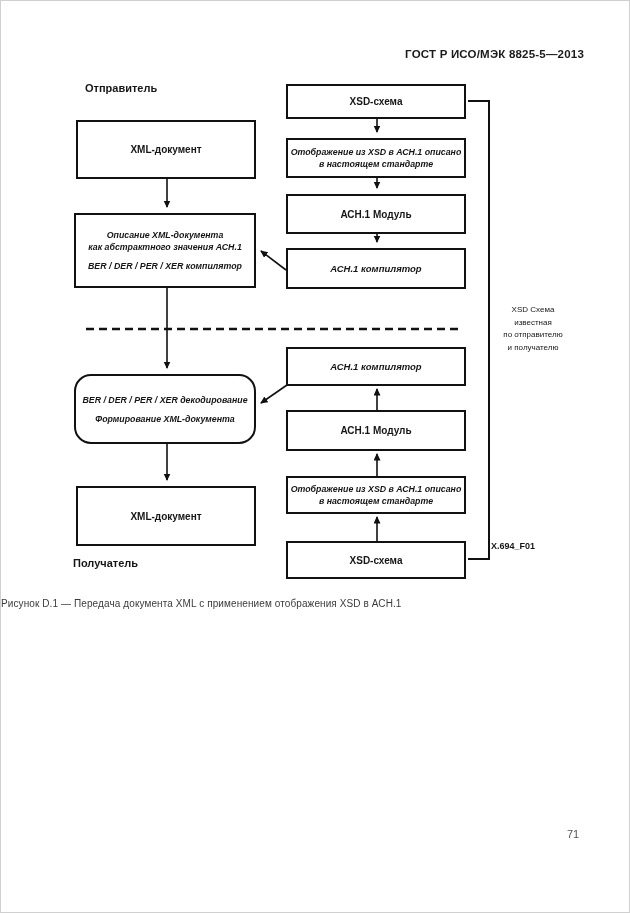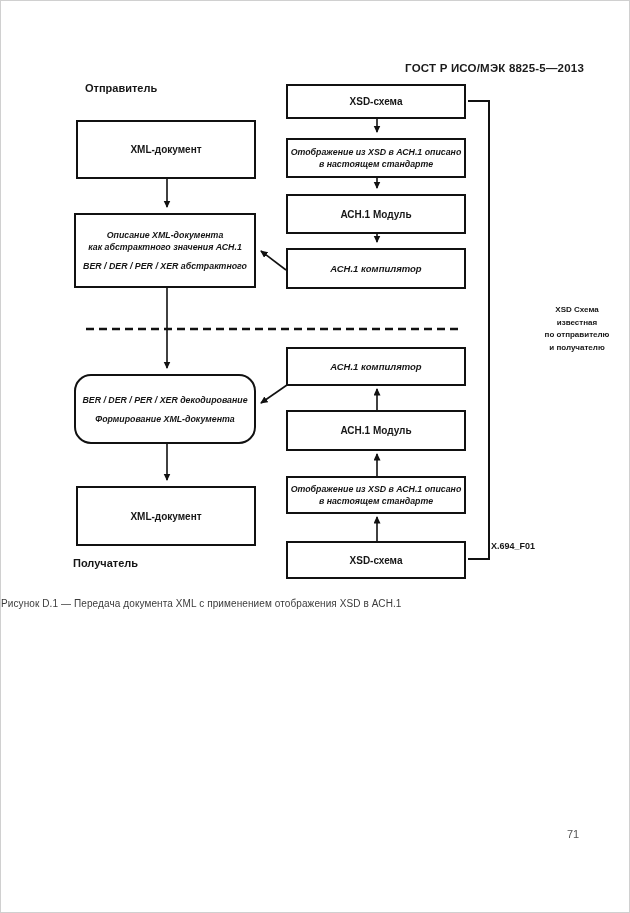--- a/index.html
+++ b/index.html
@@ -2,36 +2,36 @@
 <html><head>
 <meta charset="utf-8">
 <style>
   html,body{margin:0;padding:0;background:#e8e8e8;}
   .page{
     position:relative;width:628px;height:911px;background:#fff;
     border:1px solid #d0d0d0;overflow:hidden;
     font-family:"Liberation Sans", sans-serif;color:#111;
   }
   .hdr{
-    position:absolute;top:61px;left:0;width:583px;text-align:right;
+    position:absolute;top:47px;left:0;width:583px;text-align:right;
     font-size:11.5px;font-weight:bold;letter-spacing:.2px;color:#1a1a1a;
   }
   .lbl{position:absolute;font-size:11px;font-weight:bold;color:#161616;}
   .box{
     position:absolute;border:2px solid #111;background:#fff;
     display:flex;flex-direction:column;justify-content:center;align-items:center;
     text-align:left;font-weight:bold;color:#161616;box-sizing:border-box;
   }
   .b-plain{font-size:10px;font-style:normal;}
   .b-ital{font-size:8.8px;font-style:italic;line-height:12px;}
   .gap{height:7px;}
   .svglayer{position:absolute;top:0;left:0;pointer-events:none;}
   .sidenote{
     position:absolute;left:492px;top:303px;width:80px;text-align:center;
-    font-size:8px;font-weight:bold;line-height:12.5px;color:#161616;margin-left:44px;
+    font-size:8px;font-weight:normal;line-height:12.5px;color:#161616;
   }
   .figid{position:absolute;left:490px;top:540px;font-size:9px;font-weight:bold;color:#161616;}
   .caption{
     position:absolute;top:597px;left:0;width:580px;text-align:left;
     font-size:10px;color:#3c3c3c;letter-spacing:.1px;
   }
   .pagenum{position:absolute;top:827px;left:566px;font-size:11px;color:#555;}
   .line{display:block;}
 </style>
 </head>
@@ -65,21 +65,21 @@
   <div class="lbl" style="left:84px;top:81px;">Отправитель</div>
 
   <div class="box b-plain" style="left:75px;top:119px;width:180px;height:59px;">
     <span class="line">XML-документ</span>
   </div>
 
   <div class="box b-ital" style="left:73px;top:212px;width:182px;height:75px;">
     <span class="line">Описание XML-документа</span>
     <span class="line">как абстрактного значения АСН.1</span>
     <span class="gap"></span>
-    <span class="line">BER / DER / PER / XER абстрактного</span>
+    <span class="line">BER / DER / PER / XER компилятор</span>
   </div>
 
   <div class="box b-ital" style="left:73px;top:373px;width:182px;height:70px;border-radius:17px;">
     <span class="line">BER / DER / PER / XER декодирование</span>
     <span class="gap"></span>
     <span class="line">Формирование XML-документа</span>
   </div>
 
   <div class="box b-plain" style="left:75px;top:485px;width:180px;height:60px;">
     <span class="line">XML-документ</span>

